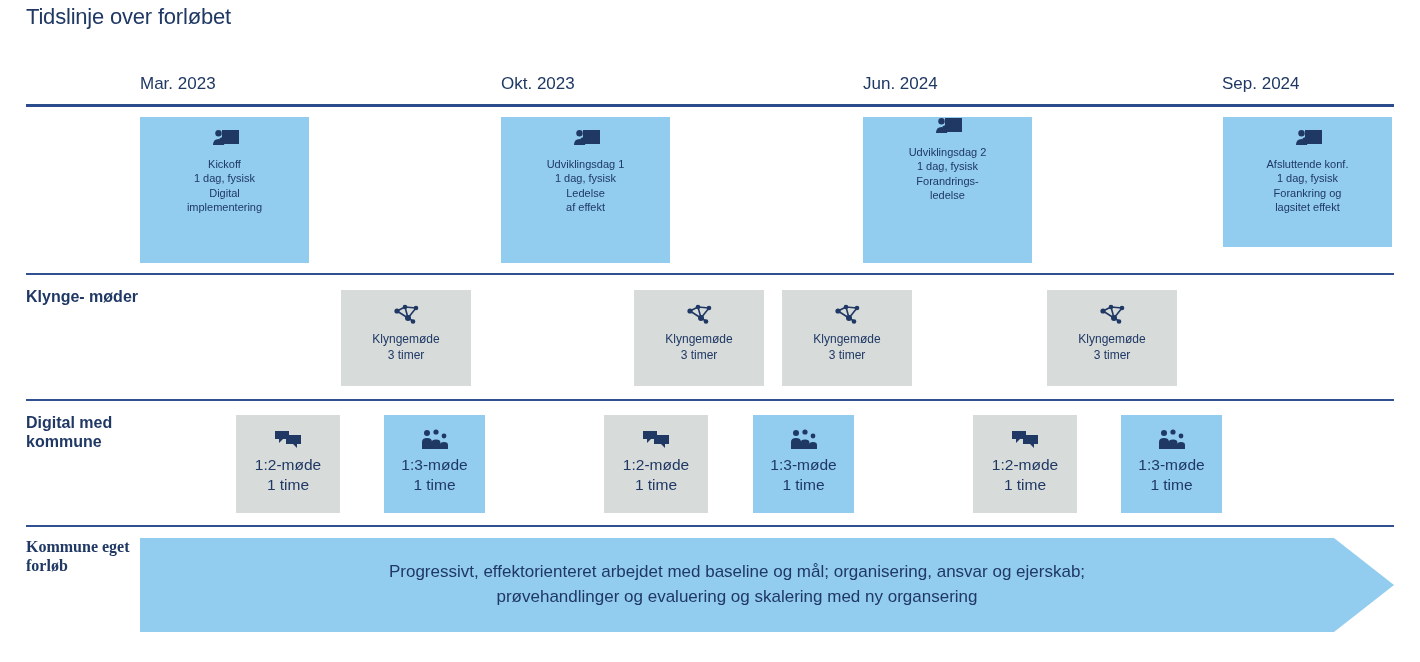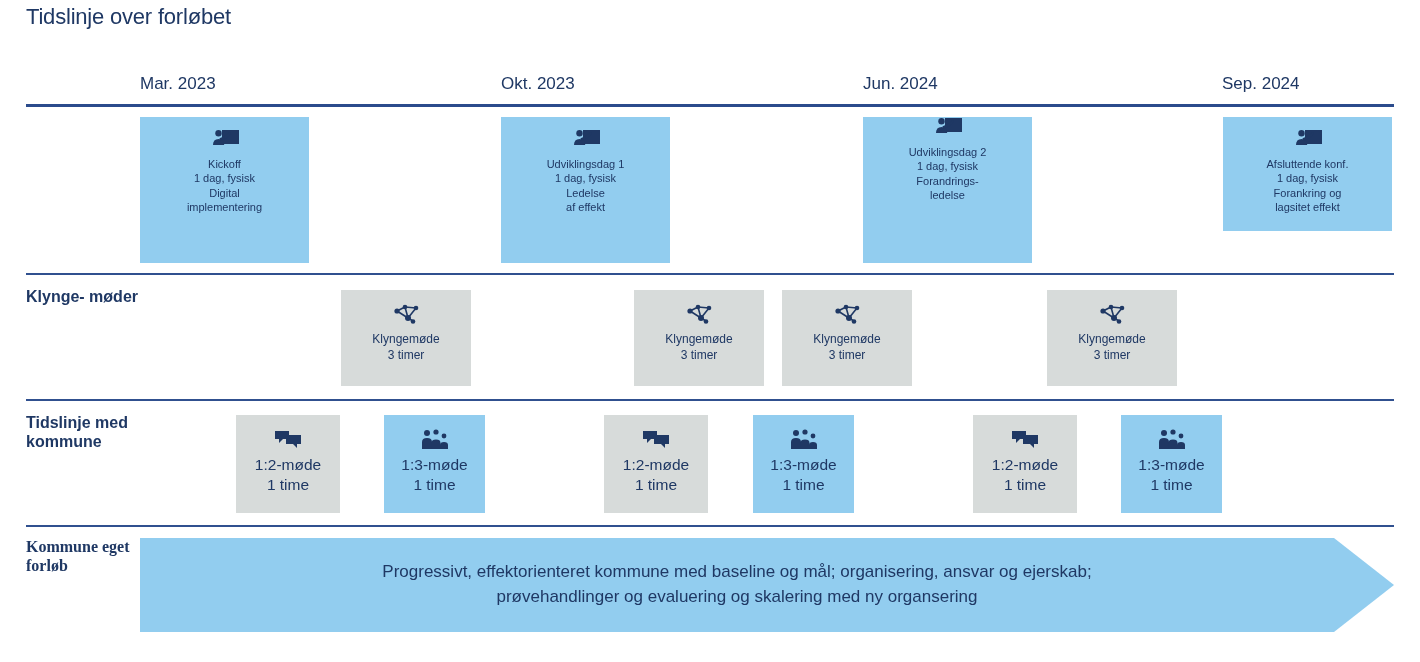--- a/index.html
+++ b/index.html
@@ -130,21 +130,21 @@
   <div class="date-label" style="left:863px;">Jun. 2024</div>
   <div class="date-label" style="left:1222px;">Sep. 2024</div>
 
   <div class="hrule" style="top:104px;"></div>
   <div class="hrule thin" style="top:273px;"></div>
   <div class="hrule thin" style="top:399px;"></div>
   <div class="hrule thin" style="top:525px;"></div>
 
   <div class="row-label" style="top:288px;">Klynge-
 møder</div>
-  <div class="row-label" style="top:414px;">Tidslinje
+  <div class="row-label" style="top:414px;">Digital
 med
 kommune</div>
   <div class="row-label" style="top:538px;font-family:Liberation Serif, serif;">Kommune
 eget
 forløb</div>
 
   <div class="card r1 blue" style="left:140px; top:117px; width:169px; height:146px; padding-top:12px;">
     <span class="icon">
       <svg width="30" height="24" viewBox="0 0 30 24">
           <g fill="#1f3864">
@@ -188,21 +188,21 @@
         <path d="M9.5 9.2 q6.5 -1.6 9.6 -6.1 l1.9 1.3 q-3.6 5.3 -11 7 z"></path>
       </g>
         </svg>
     </span>
     <span class="ctext" style="margin-top:4px;">Udviklingsdag 2
 1 dag, fysisk
 Forandrings-
 ledelse</span>
   </div>
 
-  <div class="card r1 blue" style="left:1223px; top:117px; width:169px; height:114px; padding-top:12px;">
+  <div class="card r1 blue" style="left:1223px; top:117px; width:169px; height:130px; padding-top:12px;">
     <span class="icon">
       <svg width="30" height="24" viewBox="0 0 30 24">
           <g fill="#1f3864">
         <rect x="12" y="1" width="17" height="14"></rect>
         <circle cx="8.5" cy="4.2" r="3.2"></circle>
         <path d="M3 16 q0-6 5.6-6 q5.6 0 5.6 6 z"></path>
         <path d="M9.5 9.2 q6.5 -1.6 9.6 -6.1 l1.9 1.3 q-3.6 5.3 -11 7 z"></path>
       </g>
         </svg>
     </span>
@@ -393,17 +393,17 @@
         <path d="M19 20 v-4 q0-3 4-3 q4 0 4 3 v4 z"></path>
       </g>
         </svg>
     </span>
     <span class="ctext" style="margin-top:4px;">1:3-møde
 1 time</span>
   </div>
 
   <div id="bottom-band">
     <div class="band-shape"></div>
-    <div class="band-text">Progressivt, effektorienteret kommune med baseline og mål; organisering, ansvar og ejerskab;
+    <div class="band-text">Progressivt, effektorienteret arbejdet med baseline og mål; organisering, ansvar og ejerskab;
 prøvehandlinger og evaluering og skalering med ny organsering</div>
   </div>
 
 </div>
 
 </body></html>

